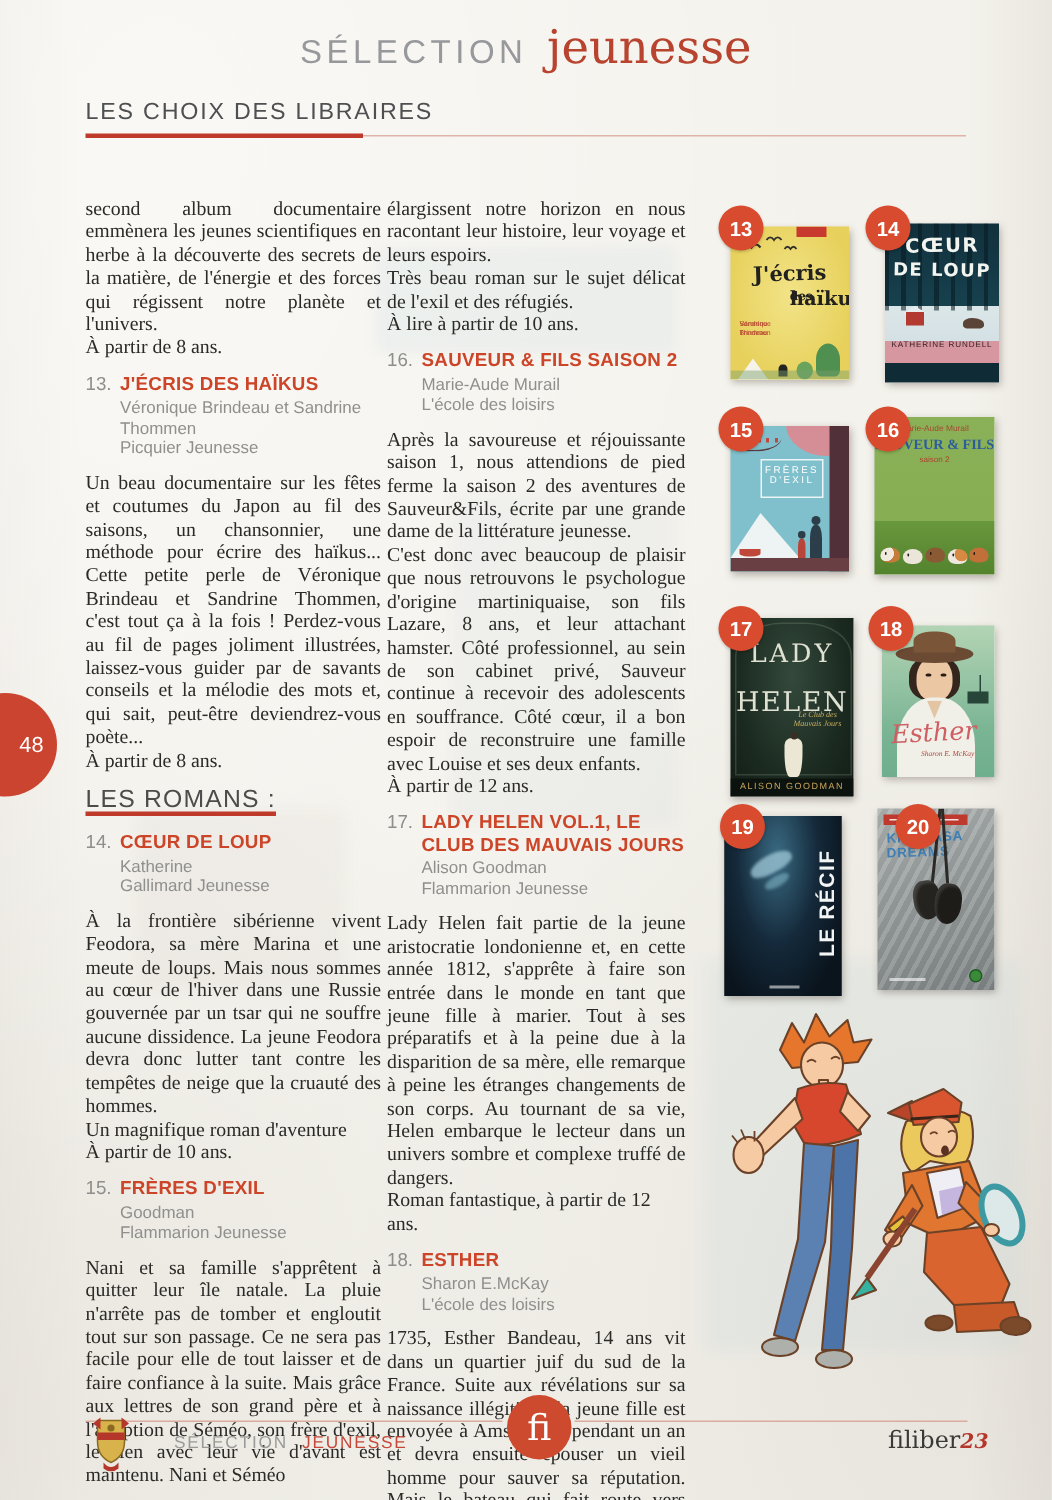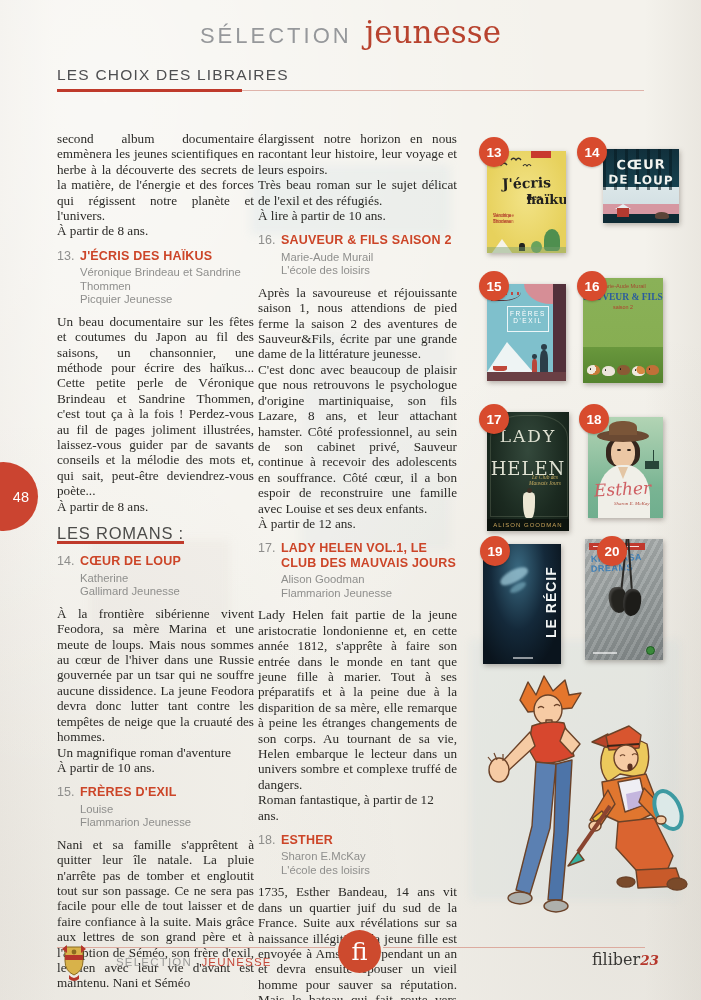--- a/index.html
+++ b/index.html
@@ -74,21 +74,21 @@
     line-height:5.6px;color:#b5432e;text-align:left;}
   #cov13 .mtn{left:2px;bottom:-4px;width:0;height:0;border-left:13px solid transparent;
     border-right:13px solid transparent;border-bottom:18px solid #f6f3ea;}
   #cov13 .tree1{right:6px;bottom:2px;width:16px;height:22px;background:#4f8f4f;
     border-radius:50% 50% 20% 20%;}
   #cov13 .tree2{right:24px;bottom:0;width:11px;height:12px;background:#6aa35c;border-radius:50%;}
   #cov13 .fig{left:32px;bottom:2px;width:6px;height:8px;background:#23231f;border-radius:40% 40% 0 0;}
   #cov13 .ground{left:0;bottom:0;width:100%;height:6px;background:rgba(120,160,110,.45);}
 
   
-  #cov14{left:603px;top:149px;width:76px;height:74px;
+  #cov14{left:590px;top:149px;width:76px;height:106px;
     background:linear-gradient(180deg,#11303c 0%,#17414e 52%,#dbe6e8 52%,#d4e1e4 74%,
       #d697a1 74%,#d697a1 88%,#0f2b35 88%,#0f2b35 100%);}
   #cov14 .trees{left:0;top:0;width:100%;height:55%;
     background:repeating-linear-gradient(90deg,rgba(6,25,32,.55) 0 3px,rgba(0,0,0,0) 3px 11px);}
   #cov14 .t1{left:0;top:8px;width:100%;text-align:center;font-family:"DejaVu Sans",sans-serif;
     font-weight:bold;font-size:13px;letter-spacing:1px;color:#f2f4f0;transform:rotate(-1deg);}
   #cov14 .t2{left:0;top:24px;width:100%;text-align:center;font-family:"DejaVu Sans",sans-serif;
     font-weight:bold;font-size:12px;letter-spacing:1px;color:#f2f4f0;transform:rotate(1deg);}
   #cov14 .cabin{left:14px;top:59px;width:12px;height:9px;background:#b23a30;}
   #cov14 .roof{left:12px;top:55px;width:0;height:0;border-left:8px solid transparent;
@@ -287,21 +287,21 @@
     </div>
     <p class="body">À la frontière sibérienne vivent Feodora, sa mère Marina et une meute de loups. Mais nous sommes au cœur de l'hiver dans une Russie gouvernée par un tsar qui ne souffre aucune dissidence. La jeune Feodora devra donc lutter tant contre les tempêtes de neige que la cruauté des hommes.</p>
     <p class="age" style="margin-bottom:0">Un magnifique roman d'aventure</p>
     <p class="age">À partir de 10 ans.</p>
 
     <div class="entry-head">
       <span class="e-num">15.</span>
       <span class="e-title">FRÈRES D'EXIL</span>
     </div>
     <div class="e-meta">
-      <div>Louise</div>
+      <div>Goodman</div>
       <div>Flammarion Jeunesse</div>
     </div>
     <p class="body">Nani et sa famille s'apprêtent à quitter leur île natale. La pluie n'arrête pas de tomber et engloutit tout sur son passage. Ce ne sera pas facile pour elle de tout laisser et de faire confiance à la suite. Mais grâce aux lettres de son grand père et à l'adoption de Séméo, son frère d'exil, le lien avec leur vie d'avant est maintenu. Nani et Séméo</p>
   </div>
 
   <div class="col col2">
     <p class="body">élargissent notre horizon en nous racontant leur histoire, leur voyage et leurs espoirs.</p>
     <p class="body">Très beau roman sur le sujet délicat de l'exil et des réfugiés.</p>
     <p class="age lead-gap">À lire à partir de 10 ans.</p>
 

